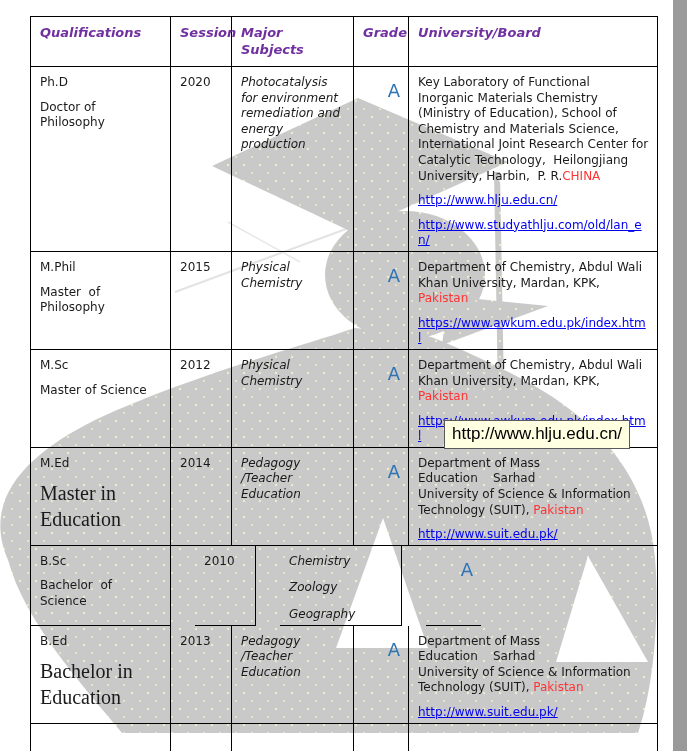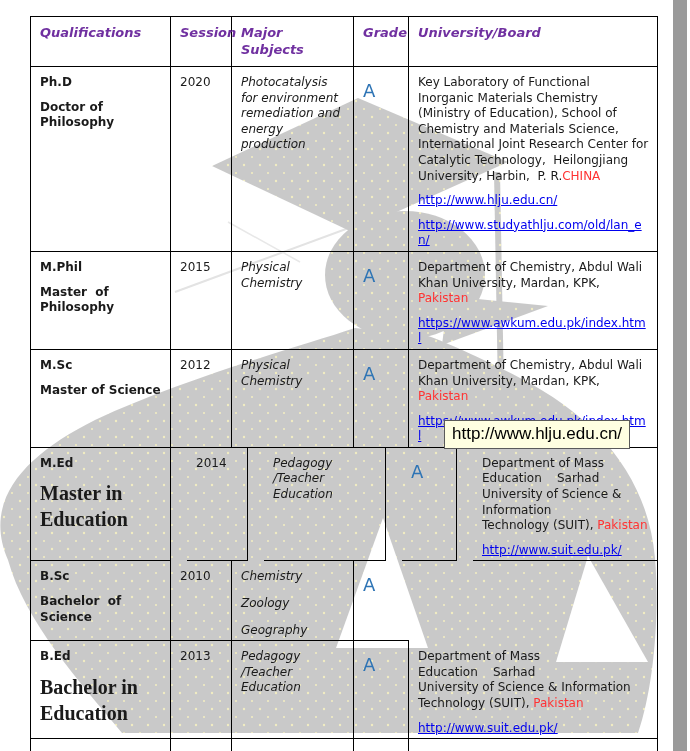--- a/index.html
+++ b/index.html
@@ -18,37 +18,37 @@
     border:1px solid #000;box-sizing:border-box;background:transparent;
   }
   .t-row{display:flex;align-items:stretch;}
   .t-row:not(:last-child) .t-cell{border-bottom:1px solid #000;}
   #rows .t-row:last-child .t-cell{border-bottom:none;}
   .t-cell{box-sizing:border-box;padding:8px 8px 2px 9px;font-size:12px;line-height:1.3;}
   .t-cell:not(:last-child){border-right:1px solid #000;}
   .c-qual{width:140px;flex:0 0 140px;}
   .c-session{width:61px;flex:0 0 61px;}
   .c-subj{width:122px;flex:0 0 122px;font-style:italic;}
-  .c-grade{width:55px;flex:0 0 55px;text-align:left;}
+  .c-grade{width:55px;flex:0 0 55px;text-align:right;}
   .c-uni{flex:1 1 auto;min-width:0;}
   
   .t-head .t-cell{
     color:#7030a0;font-weight:bold;font-style:italic;font-size:13px;
   }
   .t-head{min-height:50px;}
   
   #rows .t-row:nth-child(1){min-height:156px;}
   #rows .t-row:nth-child(2){min-height:80px;}
   #rows .t-row:nth-child(3){min-height:65px;}
-  #rows .t-row:nth-child(4){min-height:76px;gap:16px;}
-  #rows .t-row:nth-child(5){min-height:77px;}
+  #rows .t-row:nth-child(4){min-height:76px;}
+  #rows .t-row:nth-child(5){min-height:77px;gap:24px;}
   #rows .t-row:nth-child(6){min-height:74px;}
   #rows .t-row:nth-child(7){min-height:66px;}
   #rows .t-row:nth-child(8){min-height:62px;}
-  .qual-line{font-weight:bold;margin-bottom:9px;}
+  .qual-line{font-weight:normal;margin-bottom:9px;}
   .qual-line:last-child{margin-bottom:0;}
   .qual-line.serif{font-family:"Liberation Serif","DejaVu Serif",serif;font-size:20px;}
   .session-val{padding-top:1px;}
   .subject-line{margin-bottom:11px;}
   .subject-line:last-child{margin-bottom:0;}
   .grade-val{
     color:#2e74b5;font-size:18px;padding-top:4px;display:inline-block;
   }
   .uni-text{white-space:pre-line;margin:0;}
   .country{color:#ff3333;}

